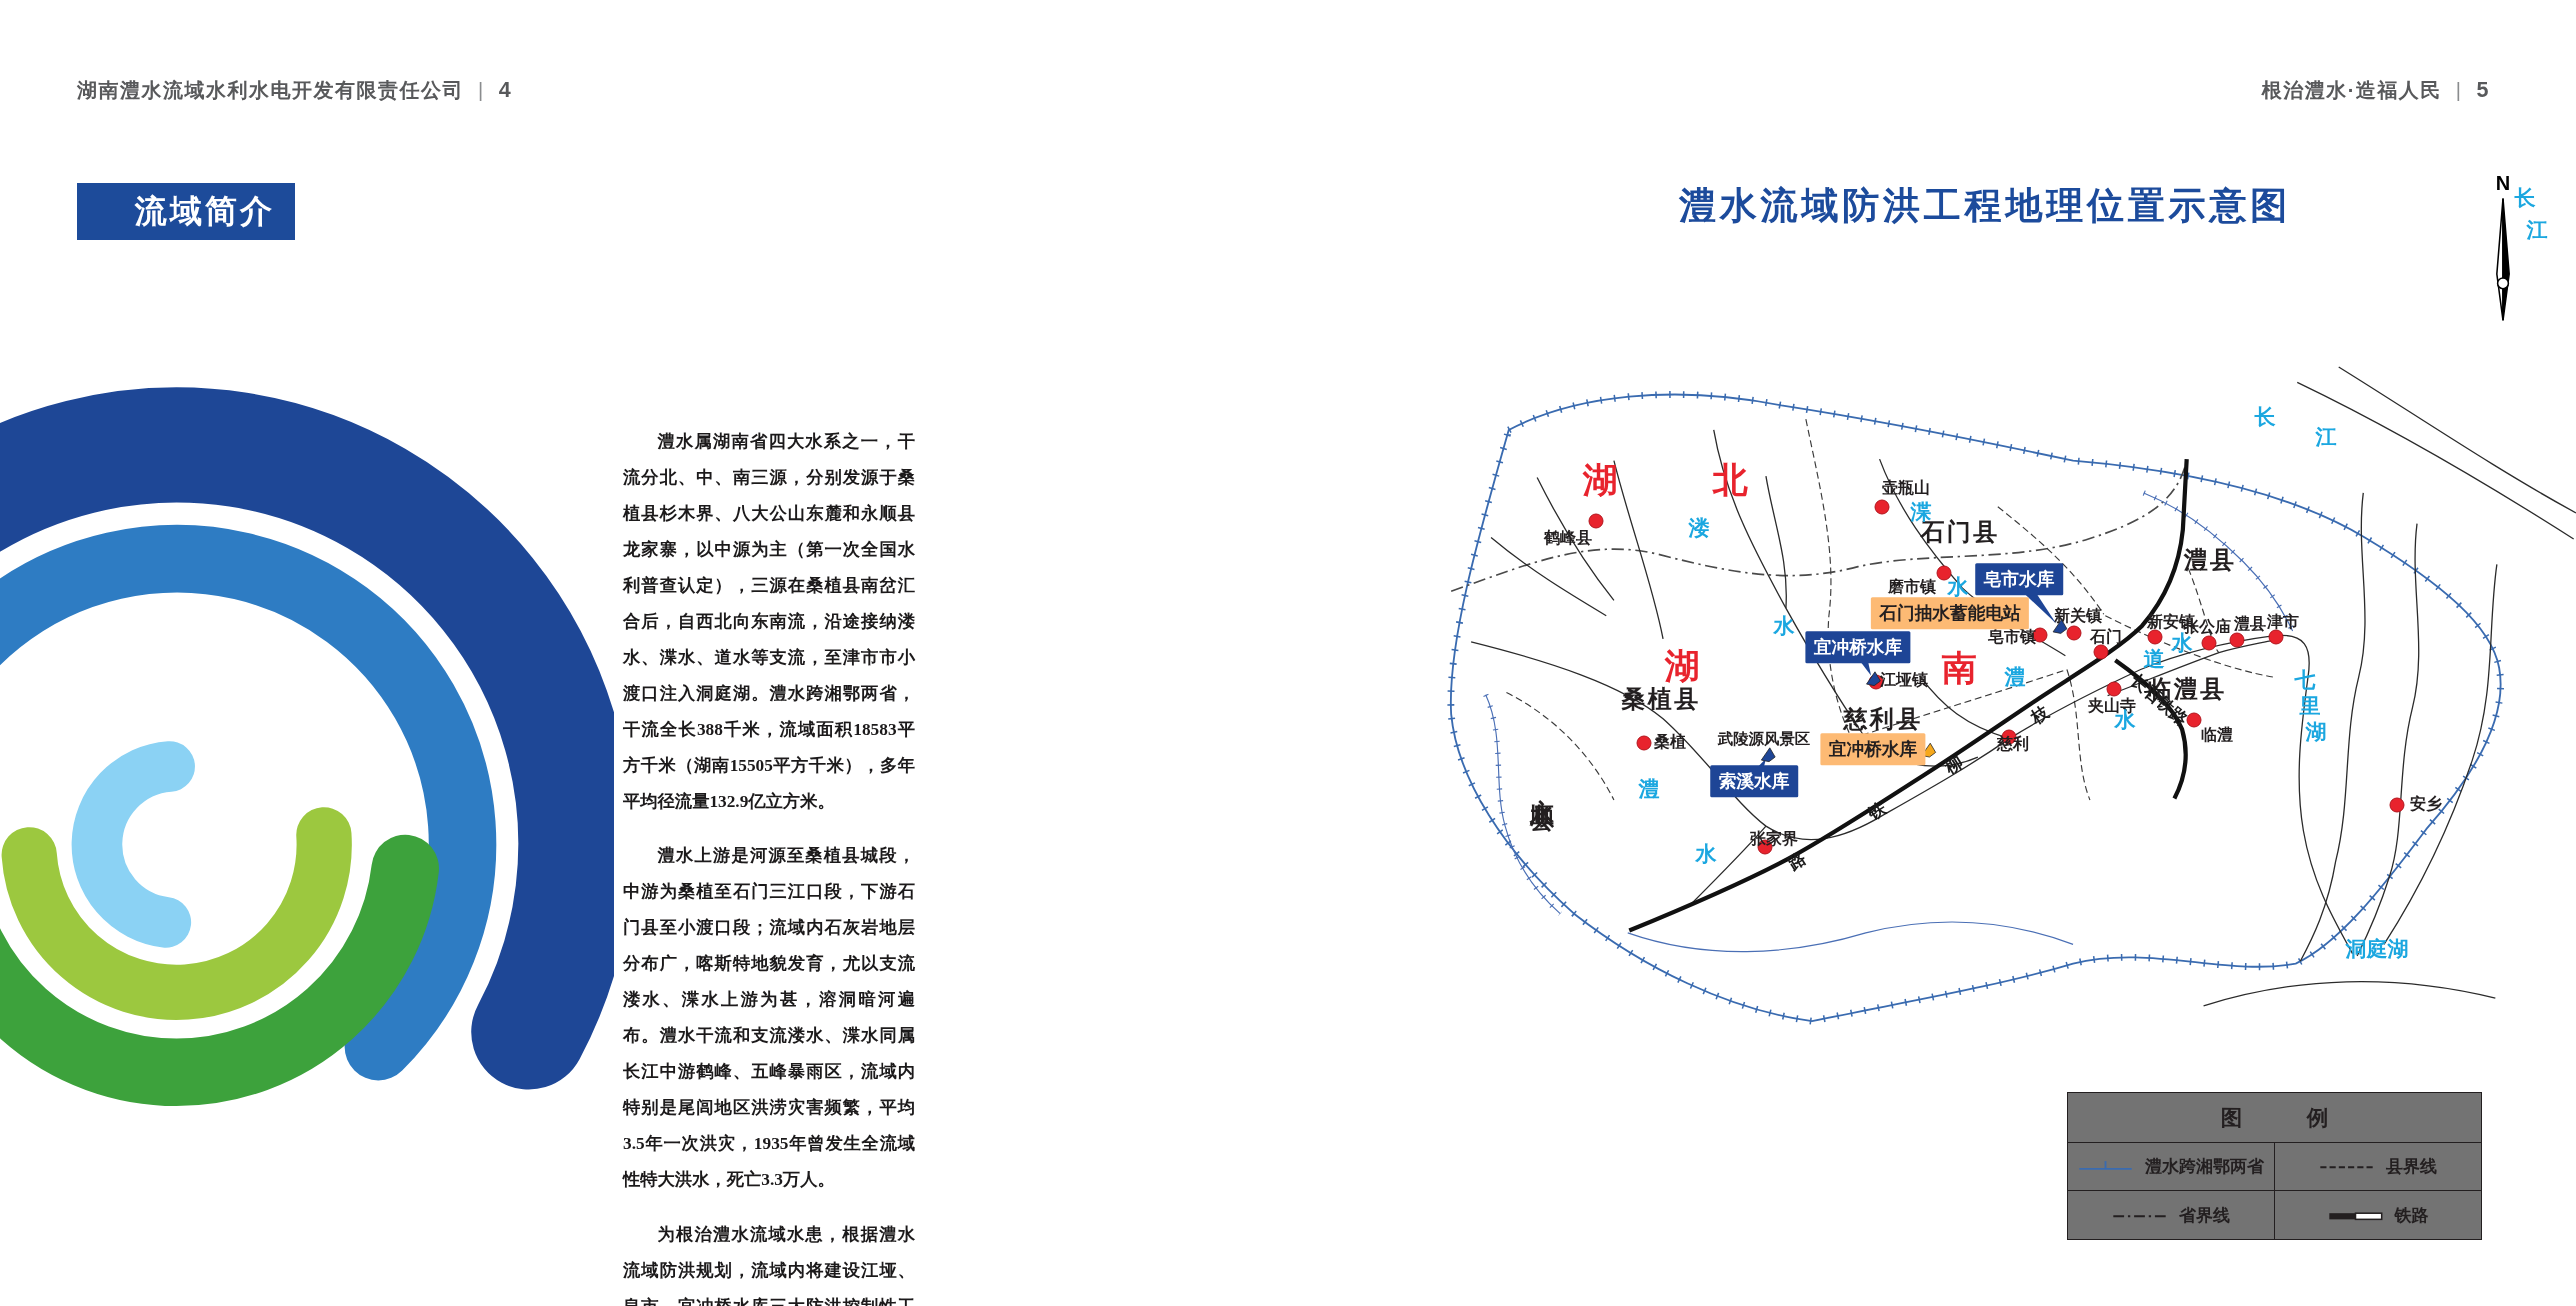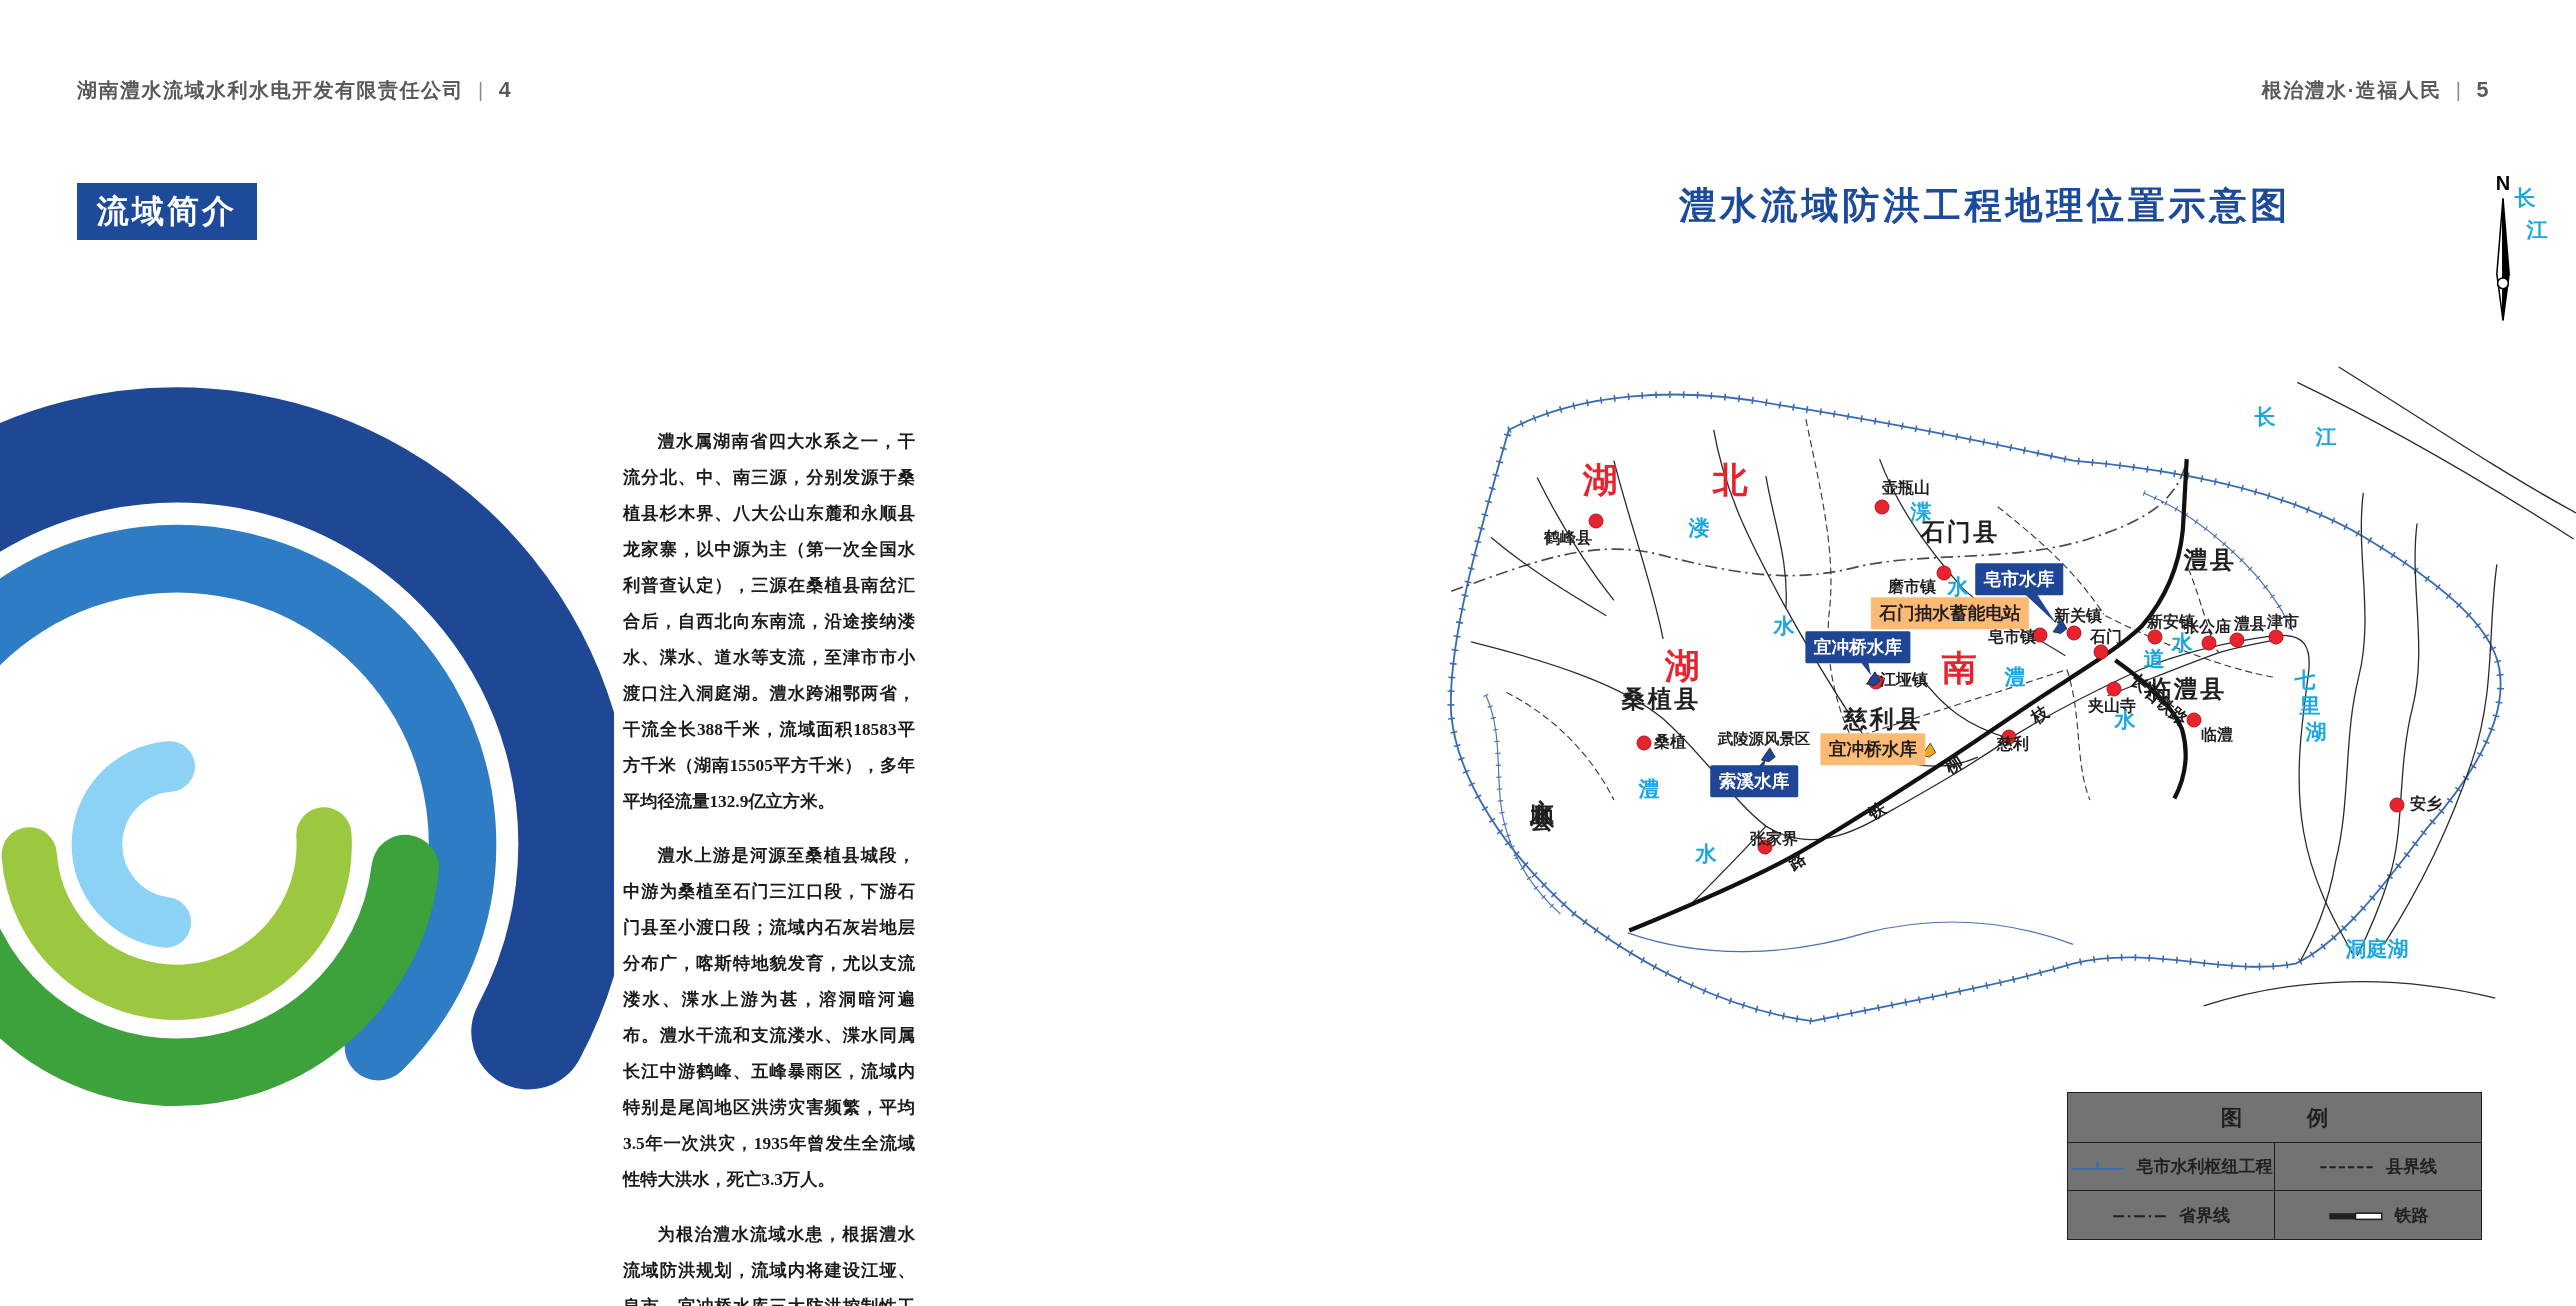--- a/index.html
+++ b/index.html
@@ -13,21 +13,21 @@
   .pg-header{position:absolute;top:77px;font-size:20px;font-weight:bold;color:#58595b;letter-spacing:1.5px;white-space:nowrap;}
   .pg-header .sep{display:inline-block;margin:0 14px;color:#8a8c8e;font-weight:normal;}
   .pg-header .num{font-size:21.5px;}
   #header-left{left:77px;}
   #header-right{right:86px;text-align:right;}
 
   
   .section-title-box{
     position:absolute;left:77px;top:183px;width:180px;height:57px;
     background:#1d4b9a;color:#fff;display:flex;align-items:center;justify-content:center;
-    font-size:32px;font-weight:bold;letter-spacing:3.1px;
+    font-size:32px;font-weight:bold;letter-spacing:3.1px;padding-left:38px;
   }
   .body-copy{
     position:absolute;left:623px;top:424px;width:292px;
     font-family:"Liberation Serif", serif;font-weight:bold;
     font-size:17.3px;line-height:36px;text-align:justify;color:#1c1a1b;
   }
   .body-copy p{margin:0 0 18.4px 0;text-indent:2em;}
 
   
   #map-title{
@@ -250,21 +250,21 @@
   </svg>
 
 <div id="legend">
   <div class="lg-title">图　例</div>
   <div class="lg-grid">
     <div class="lg-cell bR bB">
       <svg width="57" height="17" viewBox="0 0 74 22">
         <line x1="3" y1="14" x2="71" y2="14" stroke="#3a6bb0" stroke-width="2.4"></line>
         <line x1="37" y1="14" x2="37" y2="4" stroke="#3a6bb0" stroke-width="2.4"></line>
       </svg>
-      <span>皂市水利枢纽工程</span>
+      <span>澧水跨湘鄂两省</span>
     </div>
     <div class="lg-cell bB">
       <svg width="57" height="17" viewBox="0 0 74 22">
         <line x1="3" y1="12" x2="71" y2="12" stroke="#231f20" stroke-width="2.4" stroke-dasharray="8 4"></line>
       </svg>
       <span>县界线</span>
     </div>
     <div class="lg-cell bR">
       <svg width="57" height="17" viewBox="0 0 74 22">
         <line x1="3" y1="12" x2="71" y2="12" stroke="#231f20" stroke-width="2.4" stroke-dasharray="14 5 3 5"></line>

